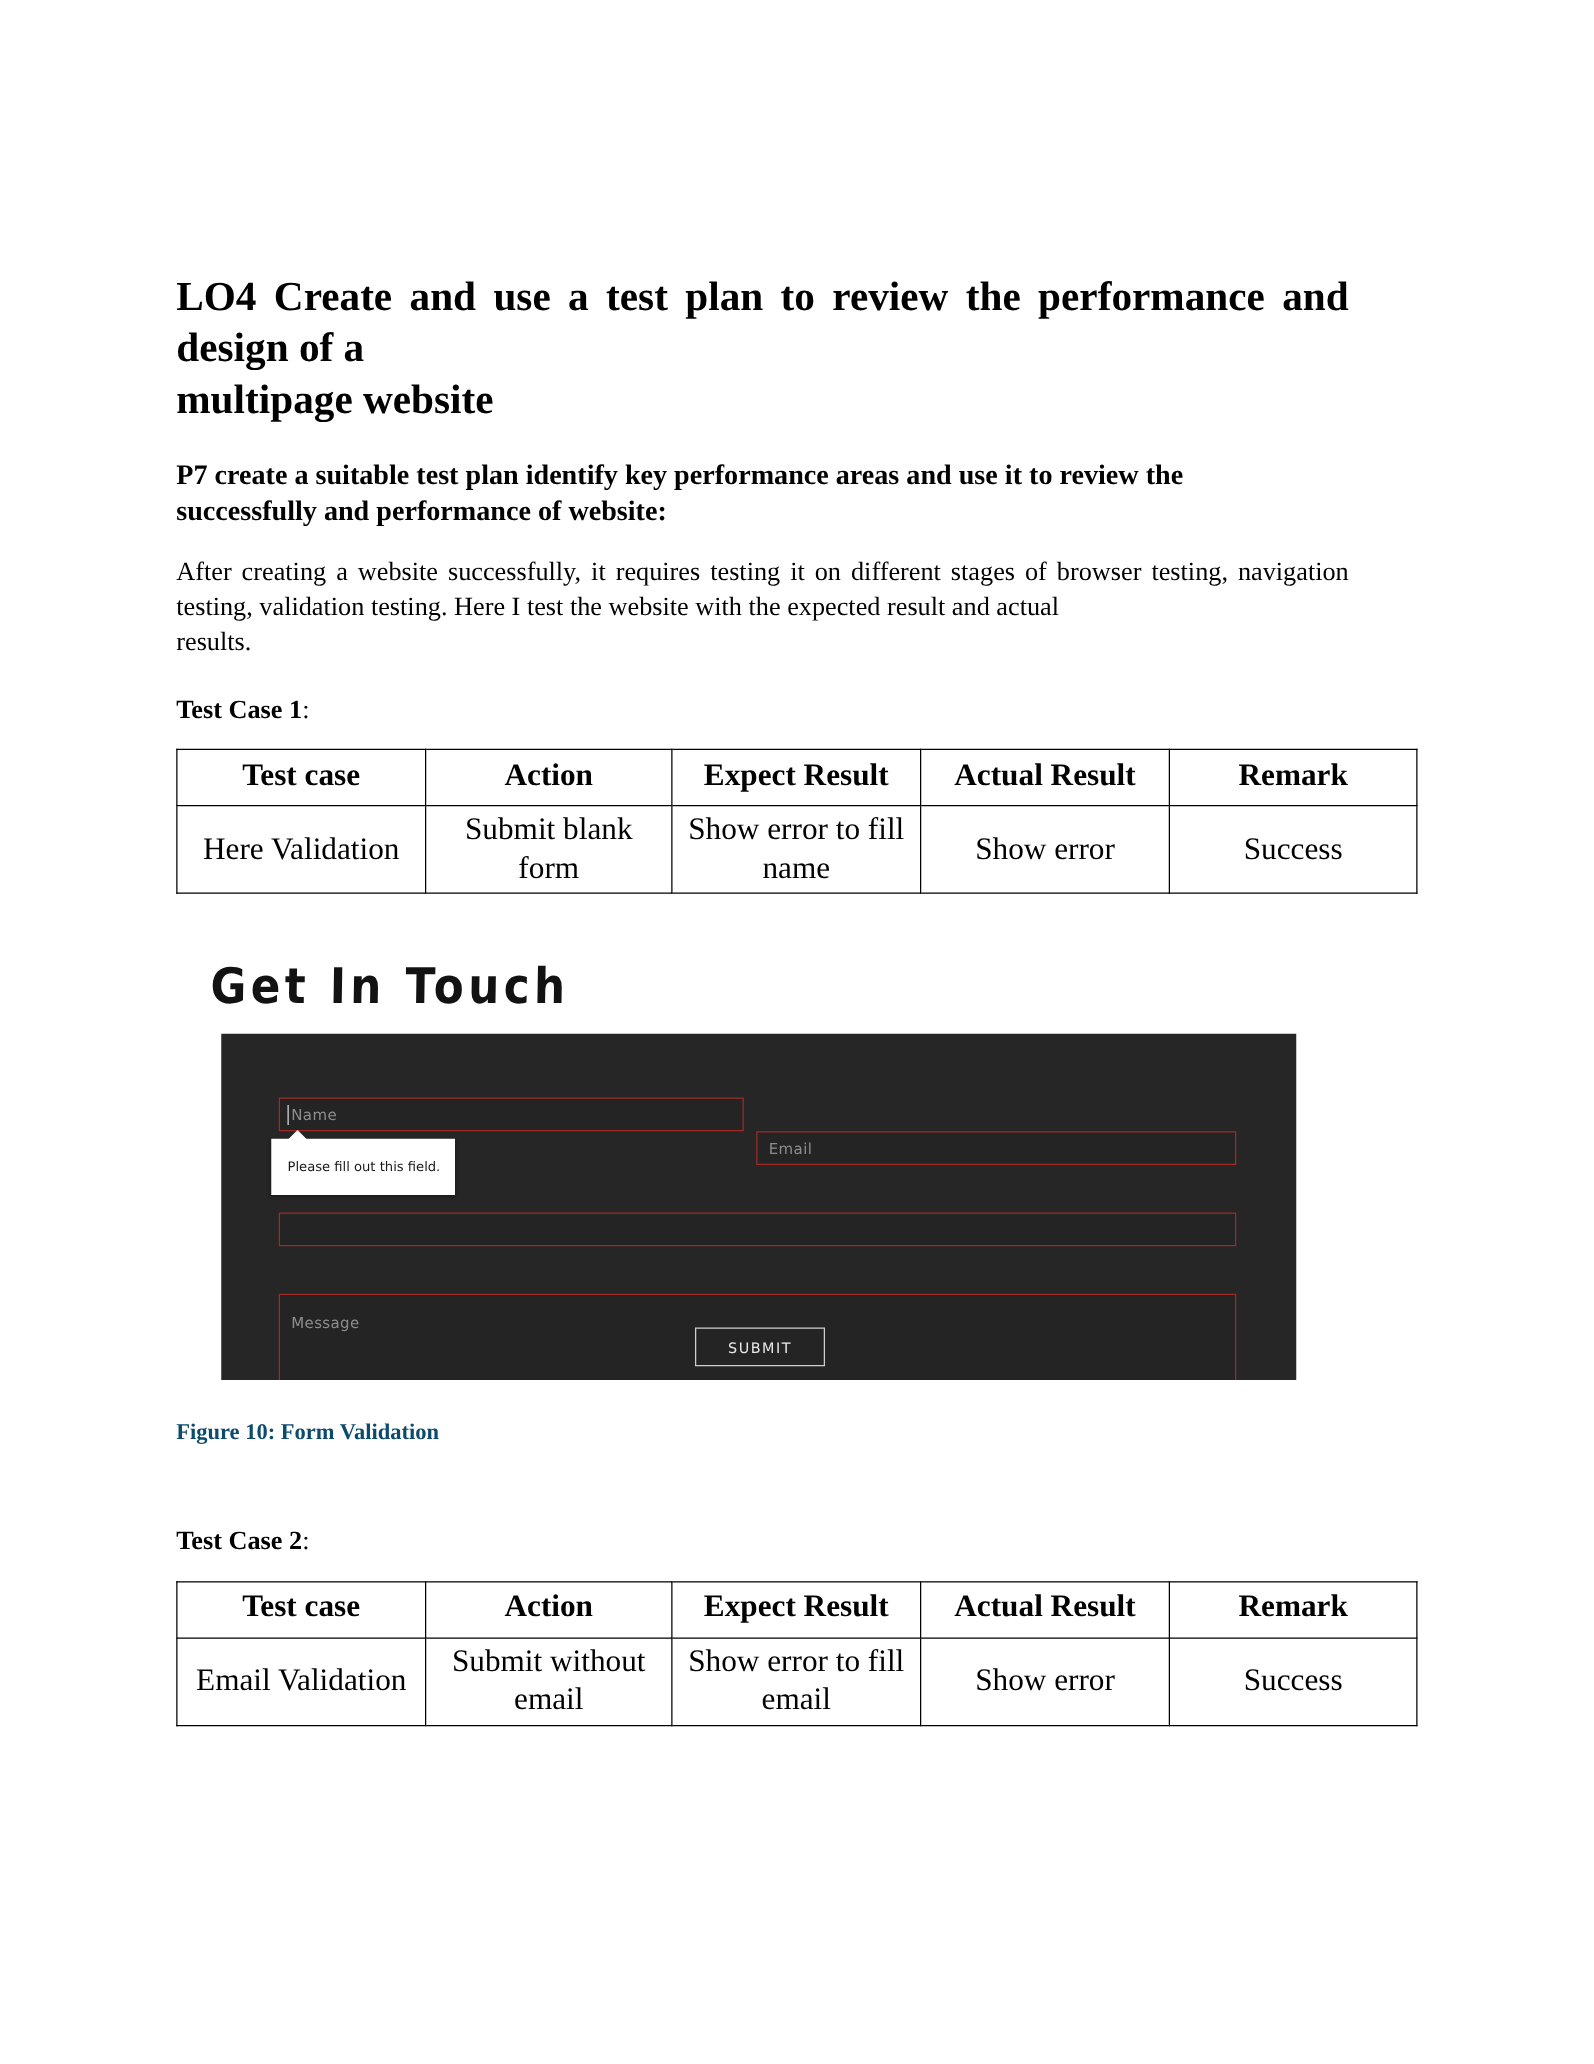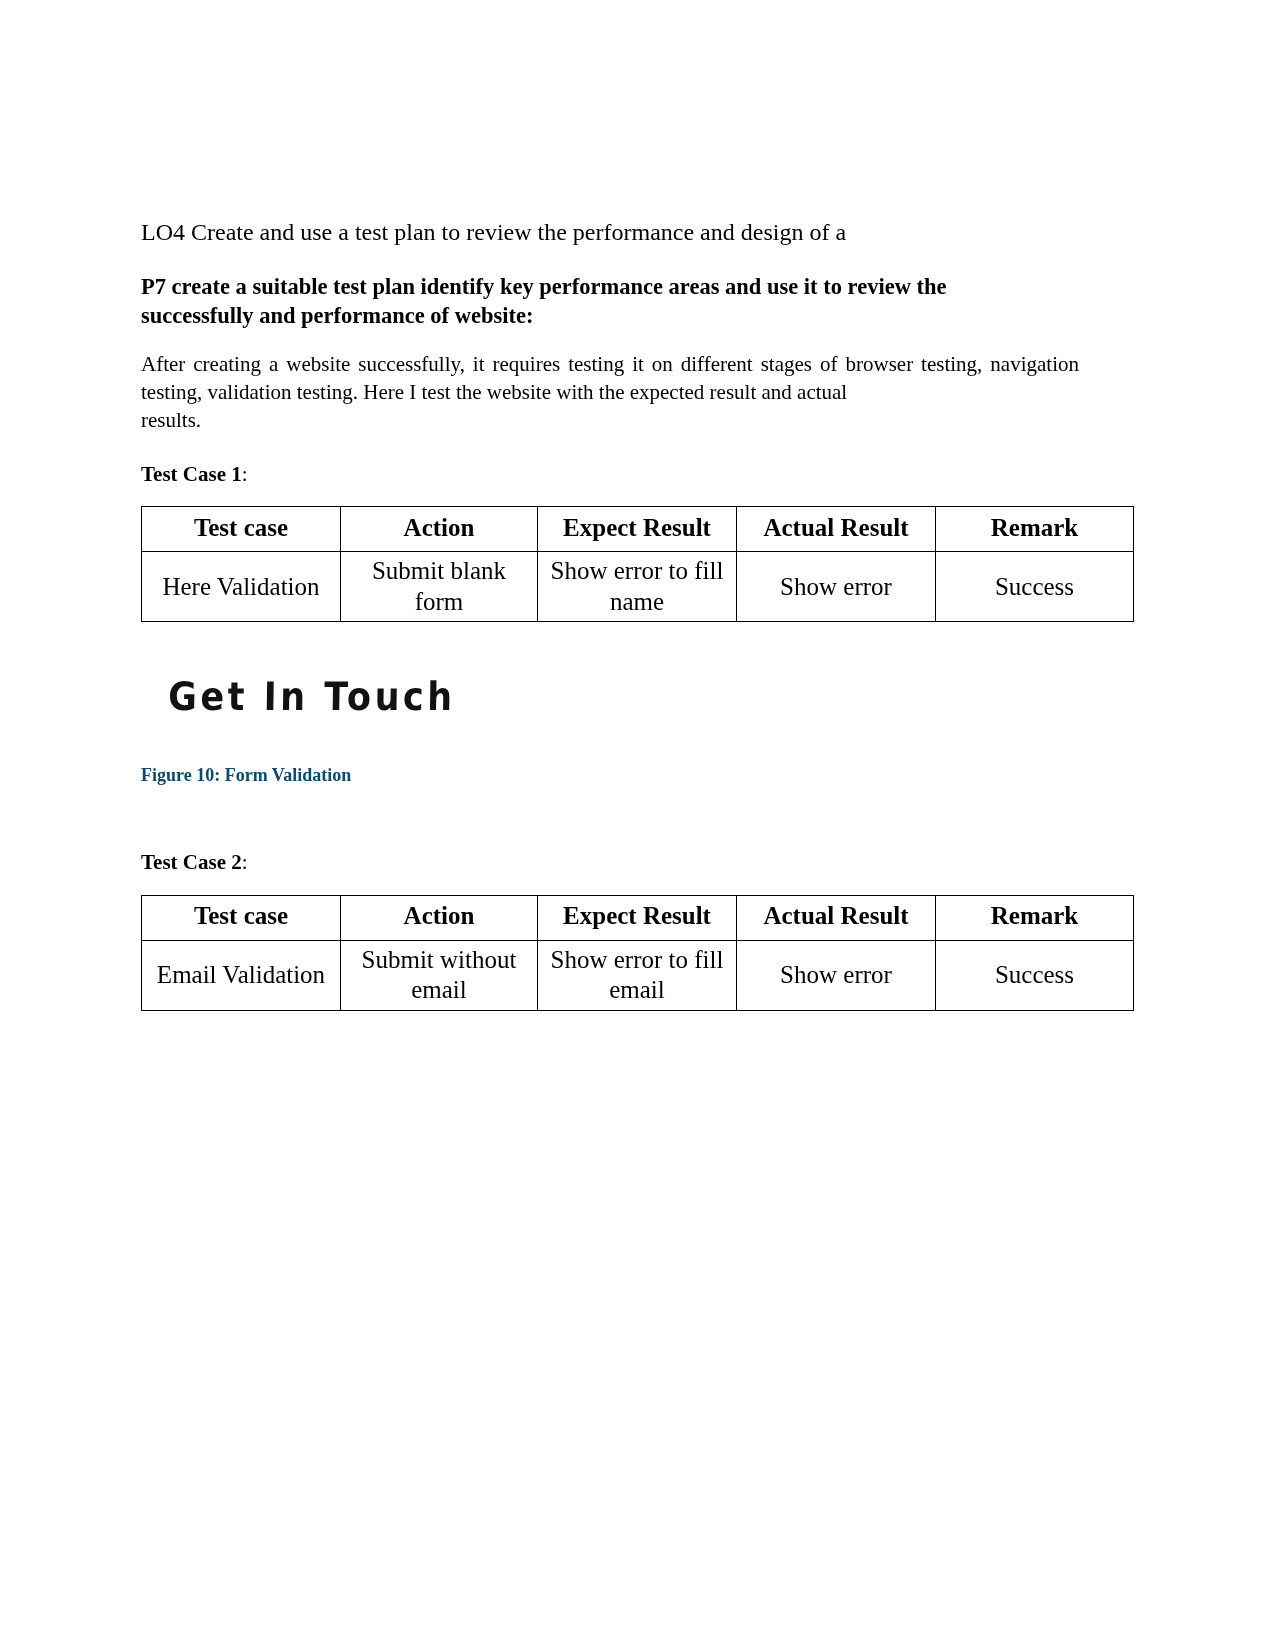--- a/index.html
+++ b/index.html
@@ -19,22 +19,22 @@
     position: absolute;
     left: 0; top: 0;
     width: 1275px;
     height: 1651px;
     box-sizing: border-box;
     padding: 218px 196px 0 141px;
   }
 
   
   h1.lo-heading {
-    font-size: 24px;
-    font-weight: normal;
+    font-size: 33px;
+    font-weight: bold;
     line-height: 1.24;
     margin: 0 0 0 0;
     text-align: justify;
     text-justify: inter-word;
     letter-spacing: 0px;
   }
   h1.lo-heading .lastline {
     display: block;
     text-align: left;
   }
@@ -213,20 +213,21 @@
     width: 947px;
   }
 </style>
 </head>
 <body>
 
 <div class="page">
 
   <h1 class="lo-heading">
     <span>LO4 Create and use a test plan to review the performance and design of a</span>
+    <span class="lastline">multipage website</span>
   </h1>
 
   <h2 class="p7-heading">
     <span>P7 create a suitable test plan identify key performance areas and use it to review the</span>
     <span class="lastline">successfully and performance of website:</span>
   </h2>
 
   <p class="body-par">
     <span>After creating a website successfully, it requires testing it on different stages of browser testing, navigation testing, validation testing. Here I test the website with the expected result and actual</span>
     <span class="lastline">results.</span>
@@ -250,20 +251,47 @@
         <td class="col4">Show error</td>
         <td class="col5">Success</td>
       </tr>
     </tbody>
   </table>
 
   <div class="figure-block">
 
     <div class="gt-title">Get In Touch</div>
 
+    <div class="form-shot">
+
+      <div class="fld" id="fld-name">
+        <span class="caret"></span>
+        <span class="ph">Name</span>
+      </div>
+
+      <div class="fld" id="fld-email">
+        <span class="ph">Email</span>
+      </div>
+
+      <div class="fld" id="fld-subject">
+        <span class="ph"></span>
+      </div>
+
+      <div class="fld" id="fld-message">
+        <span class="ph">Message</span>
+      </div>
+
+      <div class="tooltip">
+        <span class="arrow"></span>
+        <span>Please fill out this field.</span>
+      </div>
+
+      <div class="submit-btn">SUBMIT</div>
+
+    </div>
 
     <div class="fig-caption">Figure 10: Form Validation</div>
   </div>
 
   <div class="testcase-label" style="margin-top:63px;"><b>Test Case 2</b><span>:</span></div>
 
   <table class="tc-table">
     <tbody>
       <tr class="hdr">
         <td class="col1">Test case</td>

